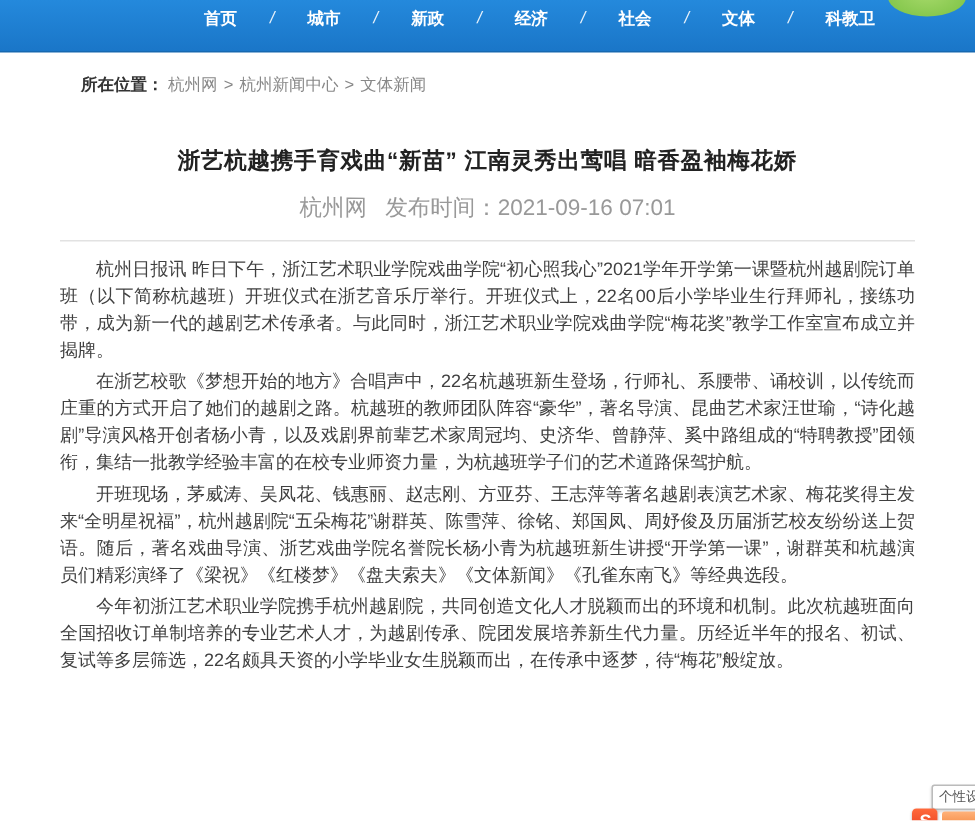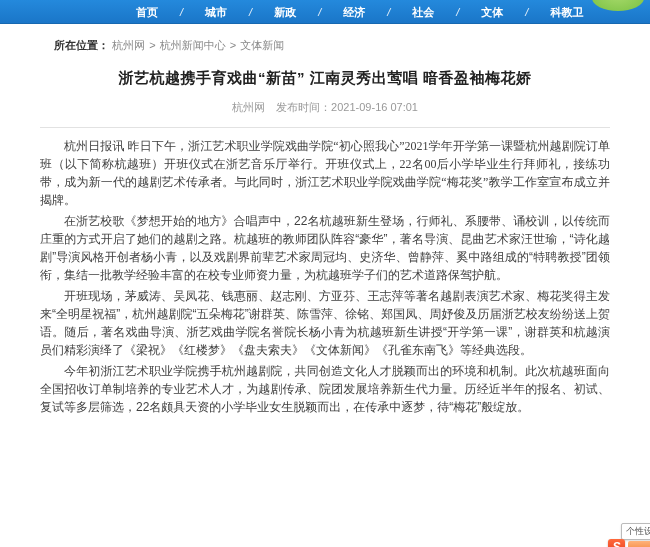--- a/index.html
+++ b/index.html
@@ -7,21 +7,21 @@
     width: 650px; height: 547px;
     background: #ffffff;
     font-family: "Liberation Sans", "DejaVu Sans", sans-serif;
     overflow: hidden;
   }
   .page { position: relative; width: 650px; height: 547px; overflow: hidden; background: #fff; }
 
   
   .topnav {
     position: relative;
-    height: 24px;
+    height: 35px;
     background: linear-gradient(#2489dc, #1a76c8);
     border-bottom: 1px solid #1668b0;
     overflow: visible;
     z-index: 2;
   }
   .nav-inner {
     position: absolute; left: 122px; top: 0; height: 24px;
     display: flex; align-items: center;
   }
   .nav-item {
@@ -38,34 +38,34 @@
 
   
   .breadcrumb { padding: 14px 14px 0 54px; font-size: 11px; color: #999; }
   .bc-label { color: #333; font-weight: bold; }
   .bc-link { color: #888; text-decoration: none; cursor: pointer; }
   .bc-sep { color: #888; padding: 0 1px; }
 
   
   .content { width: 570px; margin: 0 auto 0 40px; }
   .article-title {
-    margin-top: 16px;
+    margin-top: 34px;
     text-align: center;
     font-size: 15px; font-weight: bold; color: #222;
     letter-spacing: 0.5px;
   }
-  .meta { margin-top: 12px; text-align: center; font-size: 11px; color: #999; }
+  .meta { margin-top: 12px; text-align: center; font-size: 15px; color: #999; }
   .meta span { margin: 0 4px; }
   .meta-divider { border: none; border-top: 1px solid #e2e2e2; margin-top: 12px; }
   .content p {
     margin: 3px 0;
     font-size: 12px; line-height: 18px; color: #404040;
     text-indent: 2em; text-align: justify;
   }
-  .content p:first-of-type { margin-top: 9px; font-family: Liberation Serif, serif; }
+  .content p:first-of-type { margin-top: 9px; }
 
   
   .ime { position: absolute; right: 0; bottom: 4px; width: 52px; z-index: 5; }
   .ime-bubble {
     position: absolute; right: -8px; top: -20px;
     background: #fff; border: 1px solid #bbb; border-radius: 2px;
     font-size: 9px; color: #555; padding: 1px 4px; white-space: nowrap;
     box-shadow: 0 1px 2px rgba(0,0,0,0.15);
   }
   .ime-row { position: absolute; right: 0; top: -4px; display: flex; align-items: center; }

